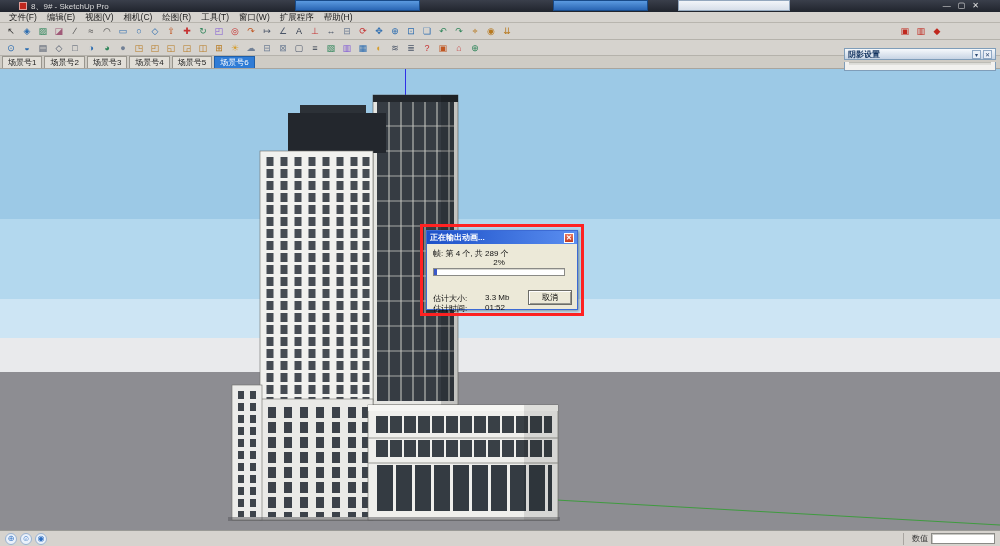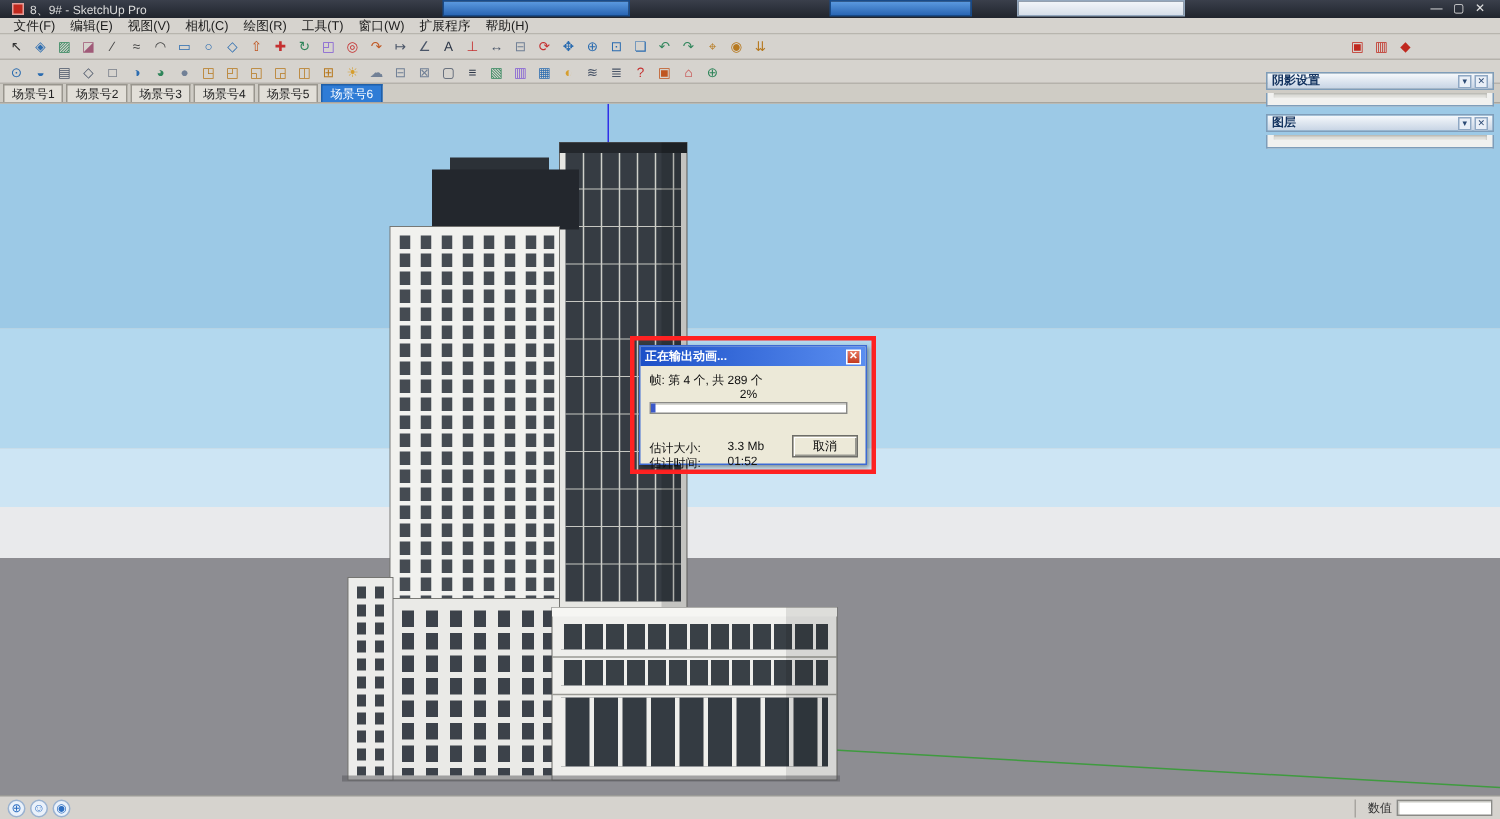--- a/index.html
+++ b/index.html
@@ -1,20 +1,20 @@
 <!DOCTYPE html>
 <html><head>
 <meta charset="utf-8">
 <style>
   * { margin:0; padding:0; box-sizing:border-box; }
   body { font-family:"Liberation Sans", sans-serif; background:#555; }
   .screen { position:relative; width:1000px; height:546px; background:#d6d3ce; overflow:hidden; font-family:"Liberation Sans", sans-serif; }
 
   
-  .titlebar { position:absolute; top:0; left:0; right:0; height:12px; background:linear-gradient(#3a3f4b,#20242d); display:flex; align-items:center; padding:0 8px; z-index:10; }
+  .titlebar { position:absolute; top:0; left:0; right:0; height:12px; background:linear-gradient(#3a3f4b,#20242d); display:flex; align-items:center; padding:0 19px; z-index:10; }
   .app-icon { width:8px; height:8px; background:#c0281e; box-shadow:inset 0 0 0 1px rgba(255,255,255,.55); margin-right:4px; }
   .title-text { font-size:8px; color:#dcdcdc; white-space:nowrap; }
   .win-controls { margin-left:auto; display:flex; gap:7px; padding-right:2px; }
   .win-controls span { font-size:8px; line-height:12px; color:#e3e3e3; cursor:default; }
 
   .bgwin { position:absolute; top:0; height:11px; z-index:12; border:1px solid #184a88; background:linear-gradient(#5b9ae0,#2a66b4); }
   .bgwin.light { background:linear-gradient(#f2f5f9,#d7dfe9); border-color:#93a7bd; }
 
   
   .menubar { position:absolute; top:12px; left:0; right:0; height:11px; background:#d6d3ce; border-bottom:1px solid #b8b5ae; display:flex; align-items:center; padding:0 4px; z-index:9; }
@@ -34,21 +34,21 @@
   .tabs { display:flex;margin-top:40px; }
   .tab { height:12px; display:flex; align-items:center; padding:0 5px; margin-right:2px; background:#e2dfd8; border:1px solid #99968e; border-bottom:none; font-size:8px; color:#222; cursor:default; }
   .tab.active { background:#2f7cd6; border-color:#1f5fa8; color:#fff; }
 
   
   .viewport { position:absolute; top:69px; left:0; height:461px; width:1000px; z-index:1; }
   .viewport svg { display:block; }
 
   
   .trays { position:absolute; right:4px; top:48px; width:152px; z-index:15; display:flex; flex-direction:column; gap:5px; }
-  .tray-header { height:12px; background:linear-gradient(#f6f9fc,#c7d4e4); border:1px solid #7f9db9; display:flex; align-items:flex-end; padding:0 3px; }
+  .tray-header { height:12px; background:linear-gradient(#f6f9fc,#c7d4e4); border:1px solid #7f9db9; display:flex; align-items:center; padding:0 3px; }
   .tray-title { font-size:8px; font-weight:bold; color:#13335f; }
   .tray-btns { margin-left:auto; display:flex; gap:2px; }
   .tray-btn { width:9px; height:9px; font-size:6px; line-height:8px; text-align:center; color:#2c4a74; background:#e9eff7; border:1px solid #8fa8c4; }
   .tray-body { height:9px; background:#f1f1ef; border:1px solid #7f9db9; border-top:none; }
   .tray-body .inner { margin:2px 4px; height:3px; background:#e0e0dc; box-shadow:inset 0 1px 1px #b8b8b2; }
 
   
   .annotation { position:absolute; left:420px; top:224px; width:164px; height:92px; border:3px solid #ff2222; z-index:30; }
   .dialog { position:absolute; left:3px; top:3px; right:3px; bottom:3px; background:#ece9d8; border:1px solid #3c6ad4; box-shadow:1px 1px 3px rgba(0,0,0,.4); }
   .dlg-title { height:13px; background:linear-gradient(90deg,#1c50c8,#5a8ef0); color:#fff; font-size:8px; font-weight:bold; display:flex; align-items:center; padding:0 3px; }
@@ -261,32 +261,20 @@
         <span class="tray-title">阴影设置</span>
         <span class="tray-btns">
           <span class="tray-btn">▾</span>
           <span class="tray-btn">✕</span>
         </span>
       </div>
       <div class="tray-body">
           <div class="inner"></div>
         </div>
     </div>
-      <div class="tray">
-      <div class="tray-header">
-        <span class="tray-title">图层</span>
-        <span class="tray-btns">
-          <span class="tray-btn">▾</span>
-          <span class="tray-btn">✕</span>
-        </span>
-      </div>
-      <div class="tray-body">
-          <div class="inner"></div>
-        </div>
-    </div>
     </div>
 
   <div class="annotation">
     <div class="dialog">
       <div class="dlg-title">
         <span>正在输出动画...</span>
         <span class="dlg-close">✕</span>
       </div>
       <div class="dlg-body">
         <span class="dlg-frame">帧: 第 4 个, 共 289 个</span>

